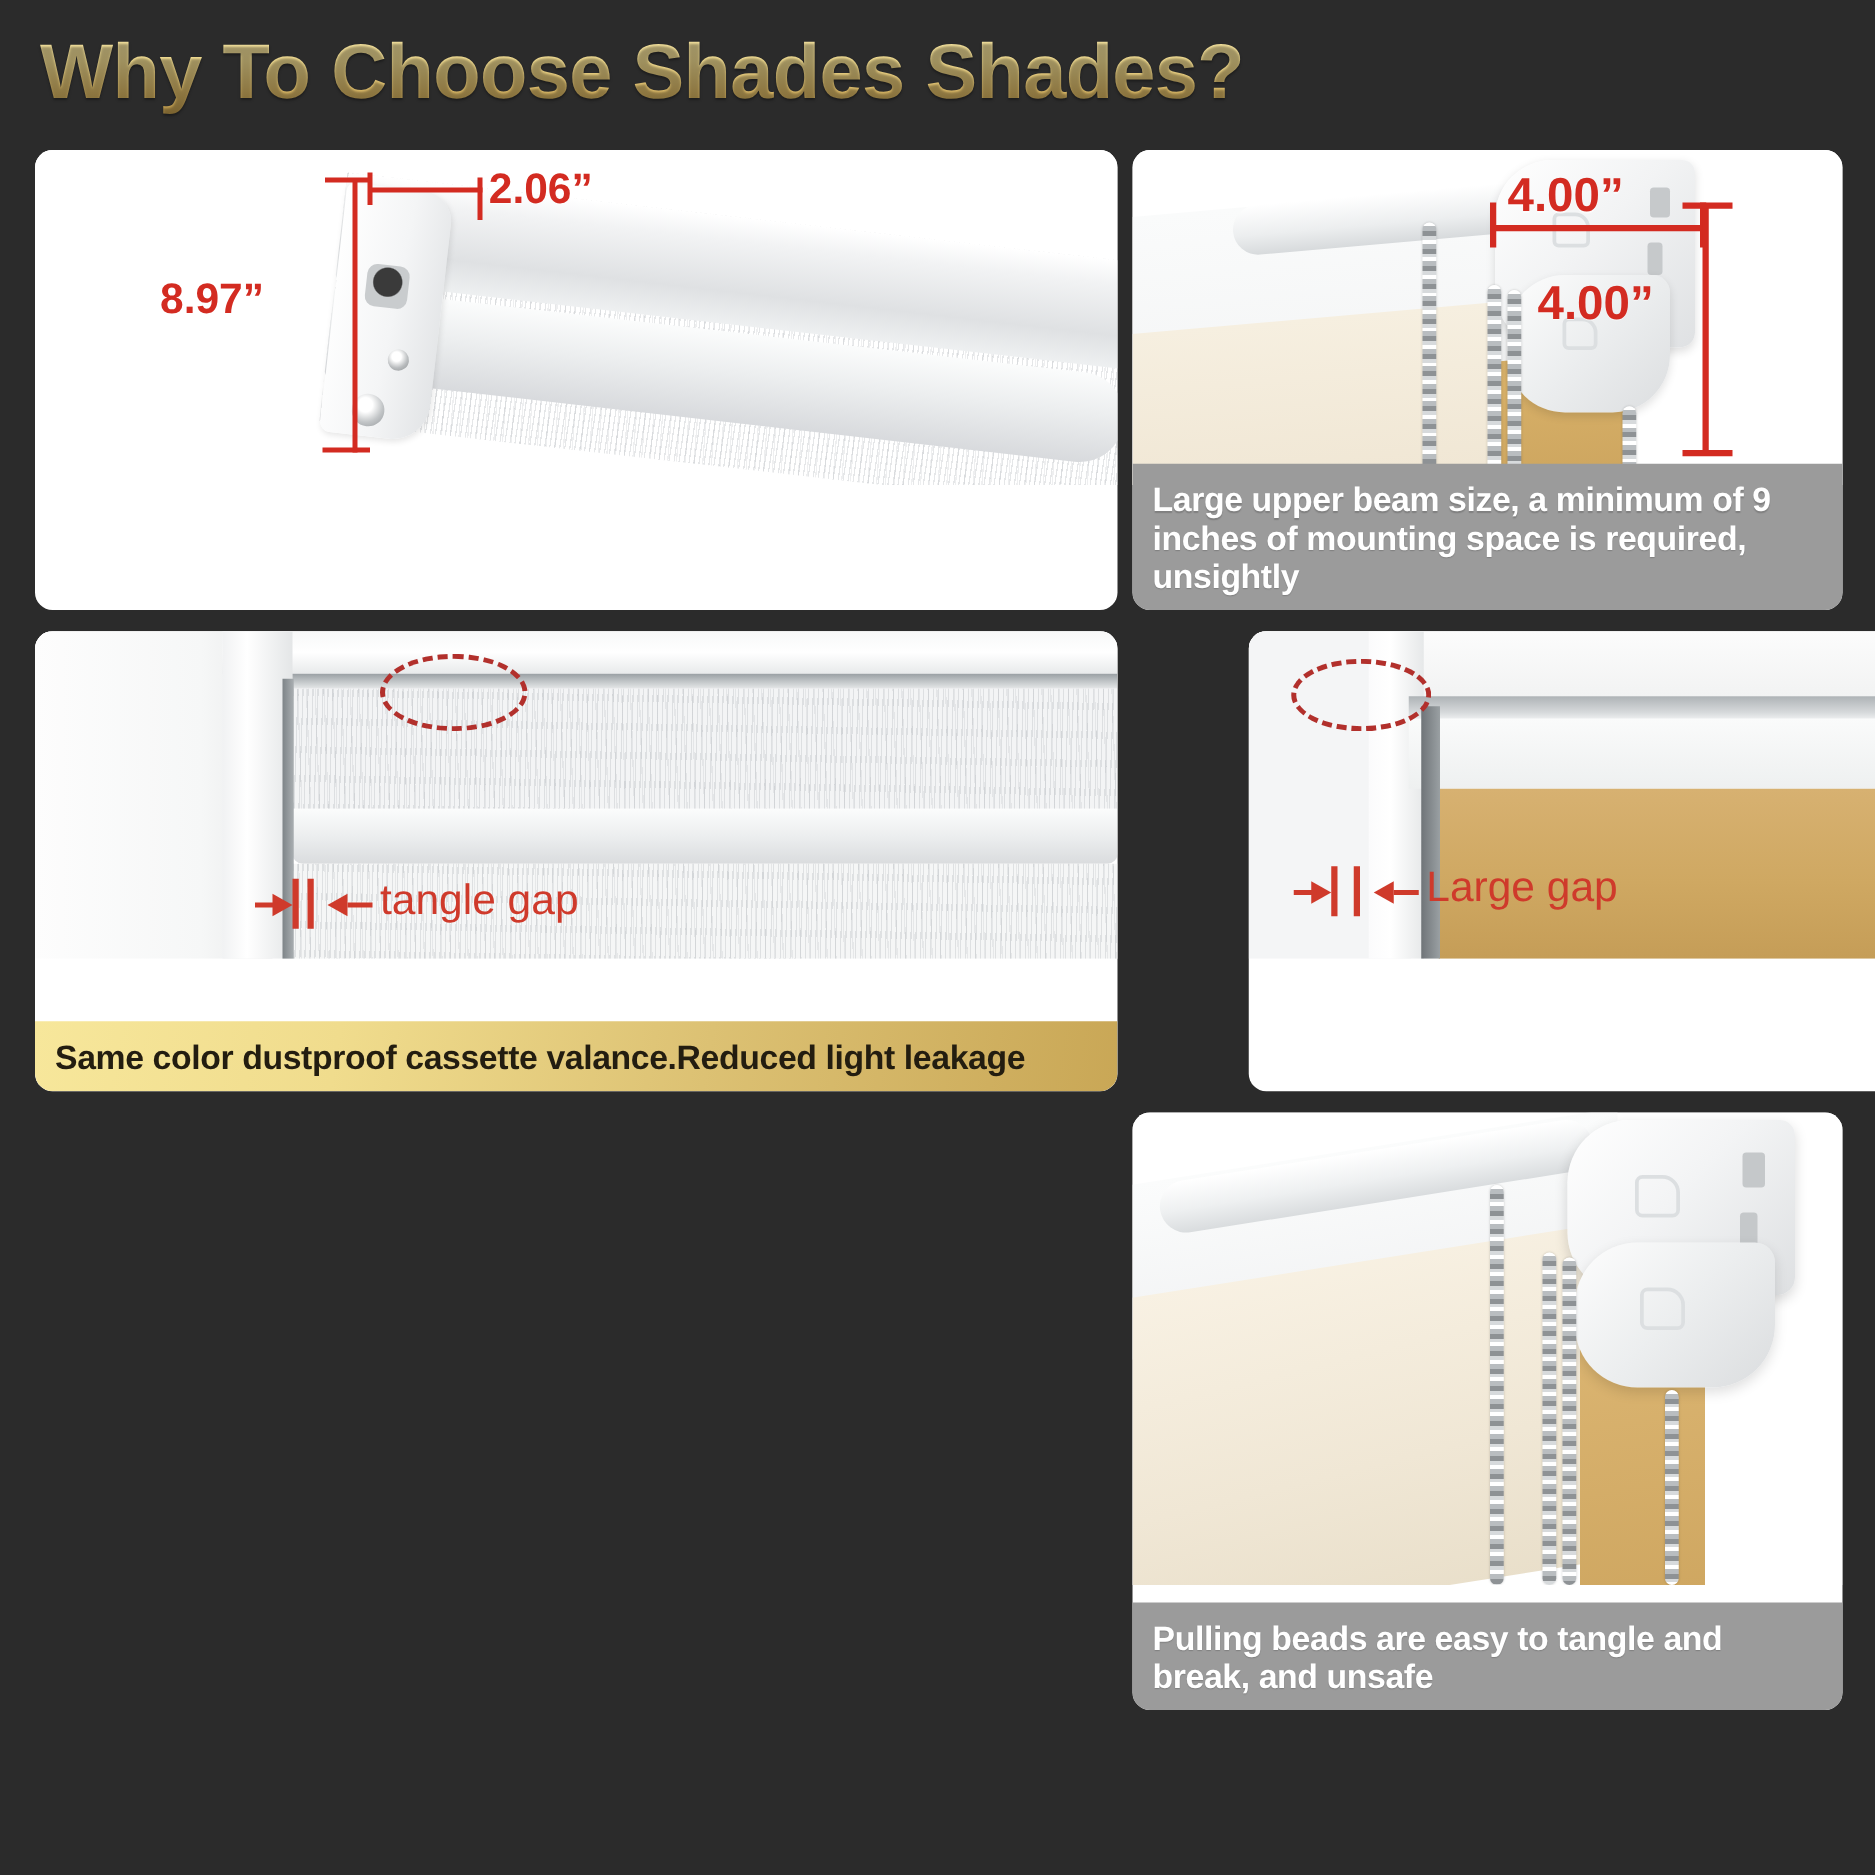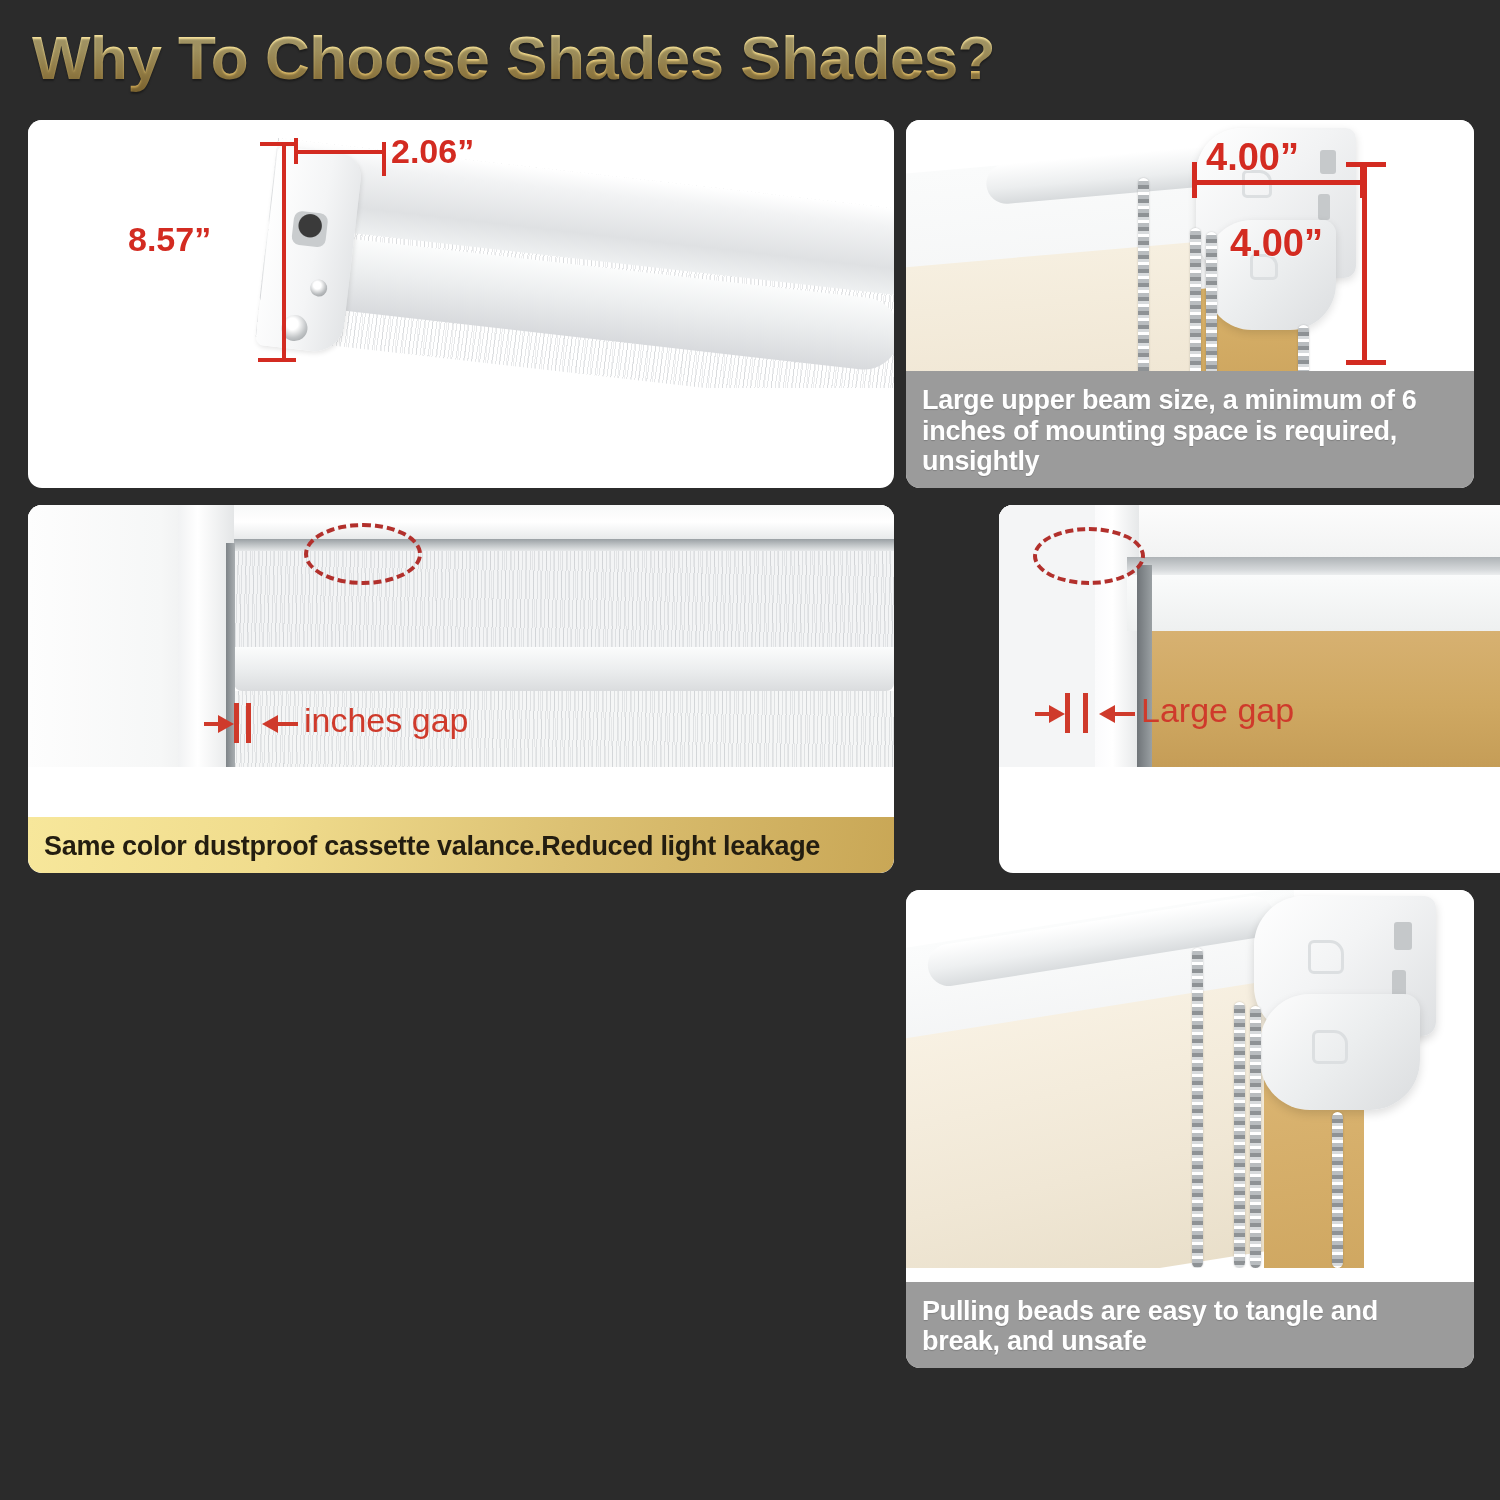--- a/index.html
+++ b/index.html
@@ -303,21 +303,21 @@
       </div>
 
       <div class="dim-line" style="left:268px;top:30px;width:90px;height:4px;"></div>
       <div class="dim-line" style="left:266px;top:18px;width:4px;height:26px;"></div>
       <div class="dim-line" style="left:354px;top:22px;width:4px;height:34px;"></div>
       <div class="dim-label" style="left:363px;top:12px;font-size:34px;">2.06”</div>
 
       <div class="dim-line" style="left:254px;top:24px;width:4px;height:218px;"></div>
       <div class="dim-line" style="left:232px;top:22px;width:36px;height:4px;"></div>
       <div class="dim-line" style="left:230px;top:238px;width:38px;height:4px;"></div>
-      <div class="dim-label" style="left:100px;top:100px;font-size:34px;">8.57”</div>
+      <div class="dim-label" style="left:100px;top:100px;font-size:34px;">8.97”</div>
     </div>
   </div>
 
   <div class="panel" id="panel-2">
     <div class="photo">
 
       <div id="p2-fabric-white" class="fabric-tex"></div>
       <div id="p2-fabric-cream"></div>
       <div id="p2-fabric-tan" class="tan-tex"></div>
       <div id="p2-roller" class="fabric-tex"></div>
@@ -339,21 +339,21 @@
       <div class="dim-line" style="left:288px;top:60px;width:170px;height:5px;"></div>
       <div class="dim-line" style="left:286px;top:42px;width:5px;height:36px;"></div>
       <div class="dim-line" style="left:454px;top:42px;width:5px;height:36px;"></div>
       <div class="dim-label" style="left:300px;top:16px;font-size:38px;">4.00”</div>
 
       <div class="dim-line" style="left:456px;top:44px;width:5px;height:200px;"></div>
       <div class="dim-line" style="left:440px;top:42px;width:40px;height:5px;"></div>
       <div class="dim-line" style="left:440px;top:240px;width:40px;height:5px;"></div>
       <div class="dim-label" style="left:324px;top:102px;font-size:38px;">4.00”</div>
     </div>
-    <div class="caption bad">Large upper beam size, a minimum of 6 inches of mounting space is required, unsightly</div>
+    <div class="caption bad">Large upper beam size, a minimum of 9 inches of mounting space is required, unsightly</div>
   </div>
 
   <div class="panel" id="panel-3">
     <div class="photo">
       <div id="p3-wall"></div>
       <div id="p3-frame-top"></div>
       <div id="p3-frame-out"></div>
       <div id="p3-head"></div>
       <div id="p3-shade-top" class="fabric-tex" style="background-color:#f3f4f5;"></div>
       <div id="p3-roll" class="fabric-tex"></div>
@@ -361,21 +361,21 @@
       <div id="p3-edge"></div>
 
       <div class="dashed-ellipse" style="left:276px;top:18px;width:118px;height:62px;"></div>
 
       <div class="arrow-r" style="left:190px;top:210px;"></div>
       <div class="arrow-stem" style="left:176px;top:217px;width:18px;"></div>
       <div class="gap-bar" style="left:206px;top:198px;height:40px;"></div>
       <div class="gap-bar" style="left:218px;top:198px;height:40px;"></div>
       <div class="arrow-l" style="left:234px;top:210px;"></div>
       <div class="arrow-stem" style="left:250px;top:217px;width:20px;"></div>
-      <div class="gap-label" style="left:276px;top:196px;font-size:34px;">inches gap</div>
+      <div class="gap-label" style="left:276px;top:196px;font-size:34px;">tangle gap</div>
     </div>
     <div class="caption good">Same color dustproof cassette valance.Reduced light leakage</div>
   </div>
 
   <div class="panel" id="panel-4">
     <div class="photo">
       <div id="p4-topwall"></div>
       <div id="p4-wall"></div>
       <div id="p4-frame"></div>
       <div id="p4-head"></div>

